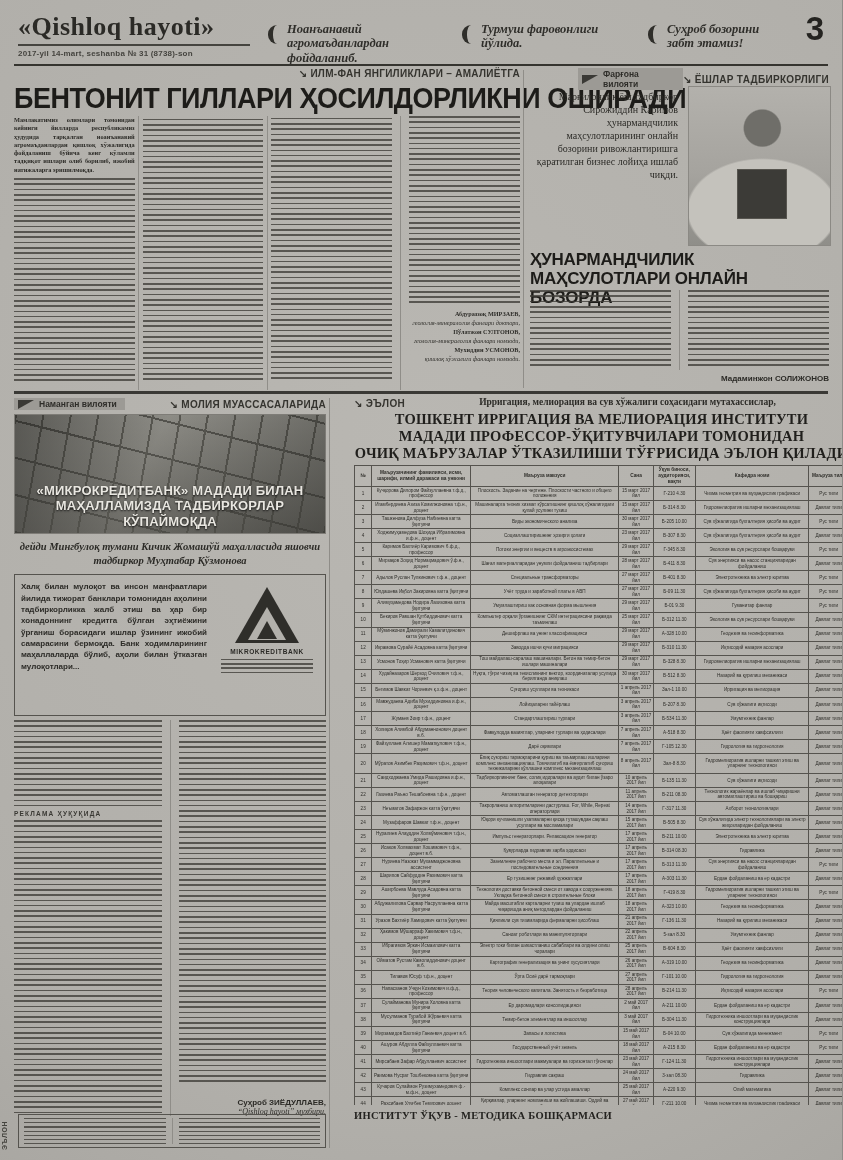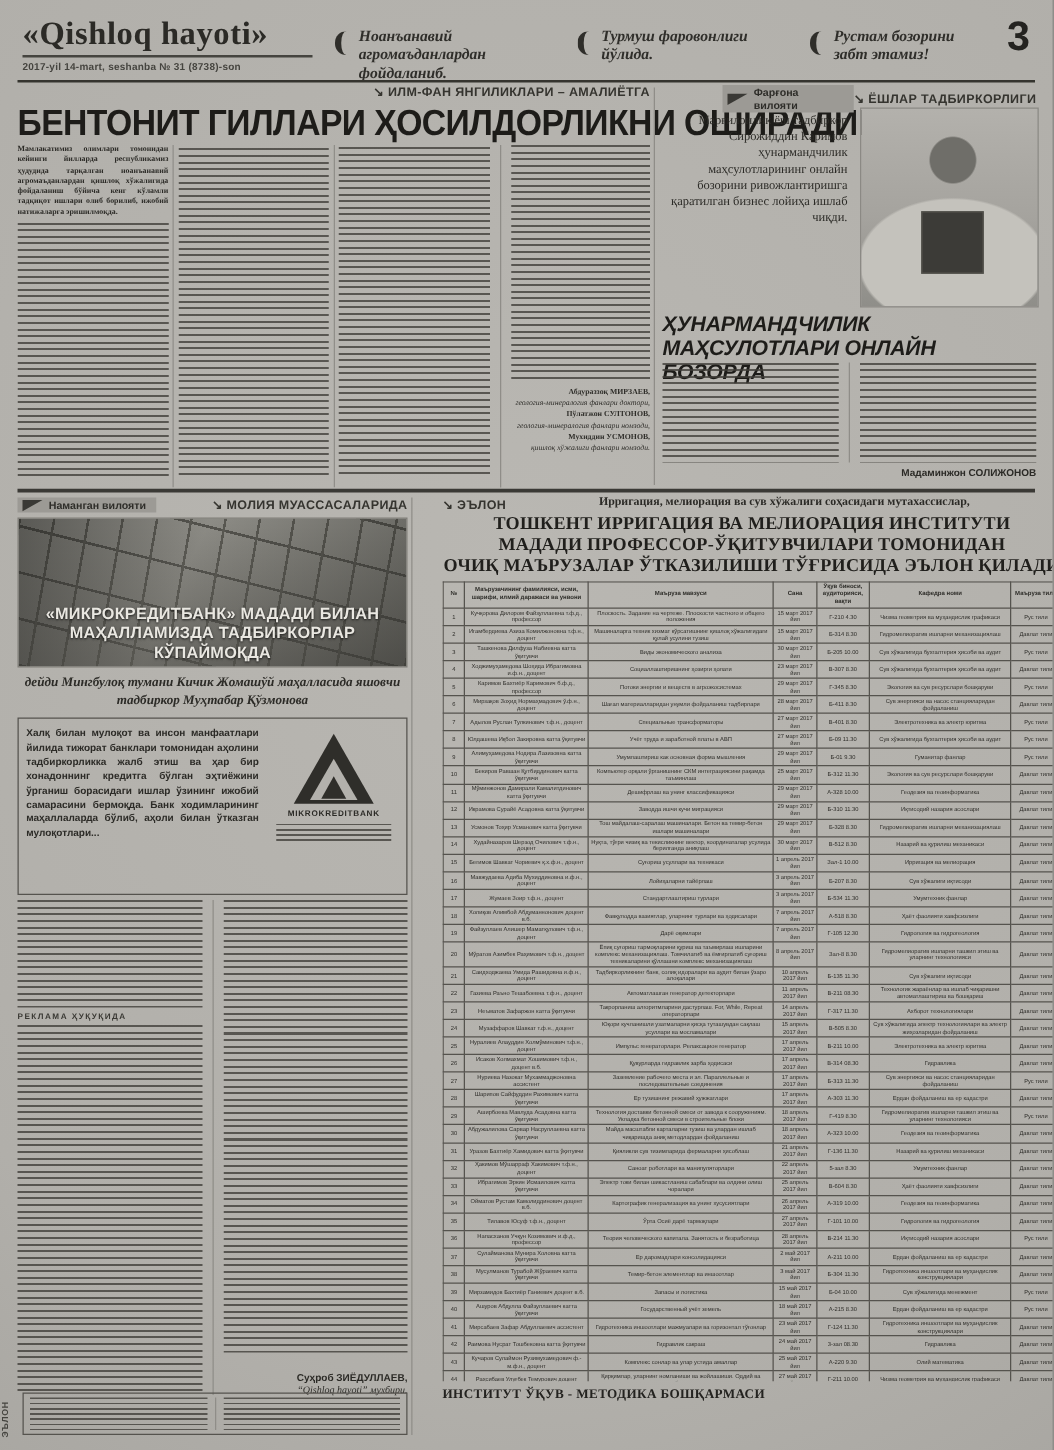--- a/index.html
+++ b/index.html
@@ -109,21 +109,21 @@
     <span class="sl-text"><span>Ноанъанавий</span><br>
     <span>агромаъданлардан фойдаланиб.</span></span>
   </div>
   <div class="abs slogan" style="left:462px;top:22px;width:160px;">
     <span class="sl-mark"></span>
     <span class="sl-text"><span>Турмуш фаровонлиги</span><br>
     <span>йўлида.</span></span>
   </div>
   <div class="abs slogan" style="left:648px;top:22px;width:140px;">
     <span class="sl-mark"></span>
-    <span class="sl-text"><span>Рустам бозорини</span><br>
+    <span class="sl-text"><span>Суҳроб бозорини</span><br>
     <span>забт этамиз!</span></span>
   </div>
 
   <div class="abs pageno" style="right:18px;top:12px;">3</div>
 
   <div class="abs head-rule" style="left:14px;right:14px;top:64px;"></div>
 
   <div class="abs" style="left:14px;top:68px;width:506px;height:322px;">
     <div class="kicker" style="text-align:right;">
       <span class="arr">↘</span><span>ИЛМ-ФАН ЯНГИЛИКЛАРИ – АМАЛИЁТГА</span>
@@ -160,21 +160,21 @@
         <span>Фарғона вилояти</span>
       </span>
       <span class="kicker">
         <span class="arr">↘</span><span>ЁШЛАР ТАДБИРКОРЛИГИ</span>
       </span>
     </div>
     <div class="lead-right abs" style="left:0;top:22px;width:148px;">Марғилонлик ёш тадбиркор Сирожиддин Каримов ҳунармандчилик маҳсулотларининг онлайн бозорини ривожлантиришга қаратилган бизнес лойиҳа ишлаб чиқди.</div>
     <div class="abs photo-portrait" style="left:158px;top:18px;width:141px;height:158px;">
       <div class="photo-cert"></div>
     </div>
-    <div class="abs headline-mid" style="left:0;top:182px;width:100%;font-style:italic;">
+    <div class="abs headline-mid" style="left:0;top:182px;width:100%;">
       <div>ҲУНАРМАНДЧИЛИК</div>
       <div>МАҲСУЛОТЛАРИ ОНЛАЙН БОЗОРДА</div>
     </div>
     <div class="abs" style="left:0;top:222px;width:100%;height:80px;display:flex;gap:8px;">
       <div class="greek" style="flex:1;"></div>
       <div class="vrule"></div>
       <div class="greek" style="flex:1;"></div>
     </div>
     <div class="abs byline-sans" style="left:0;top:306px;width:100%;">Мадаминжон СОЛИЖОНОВ</div>
   </div>

